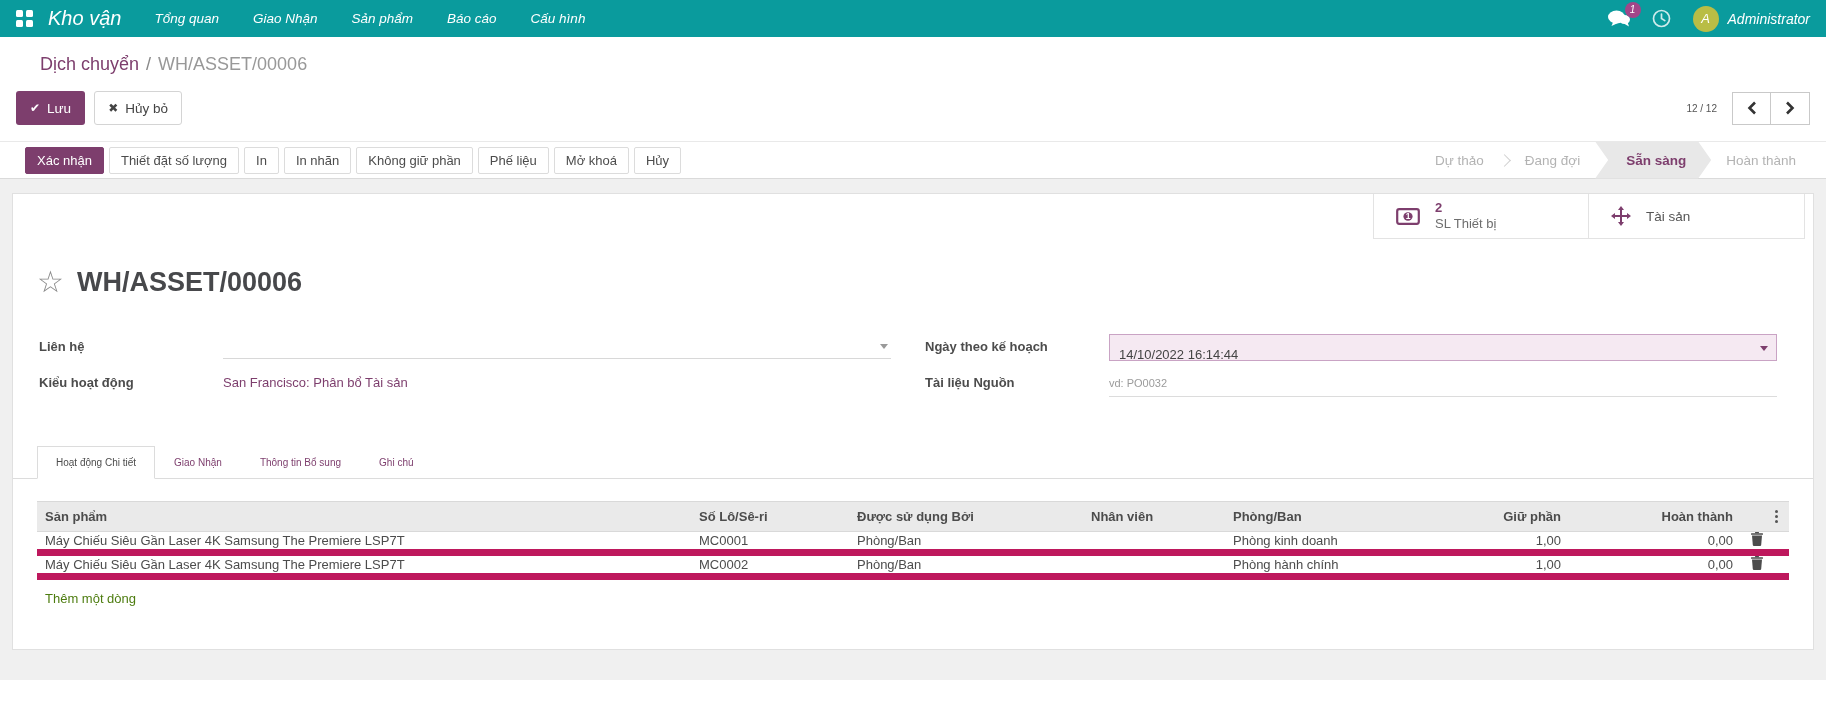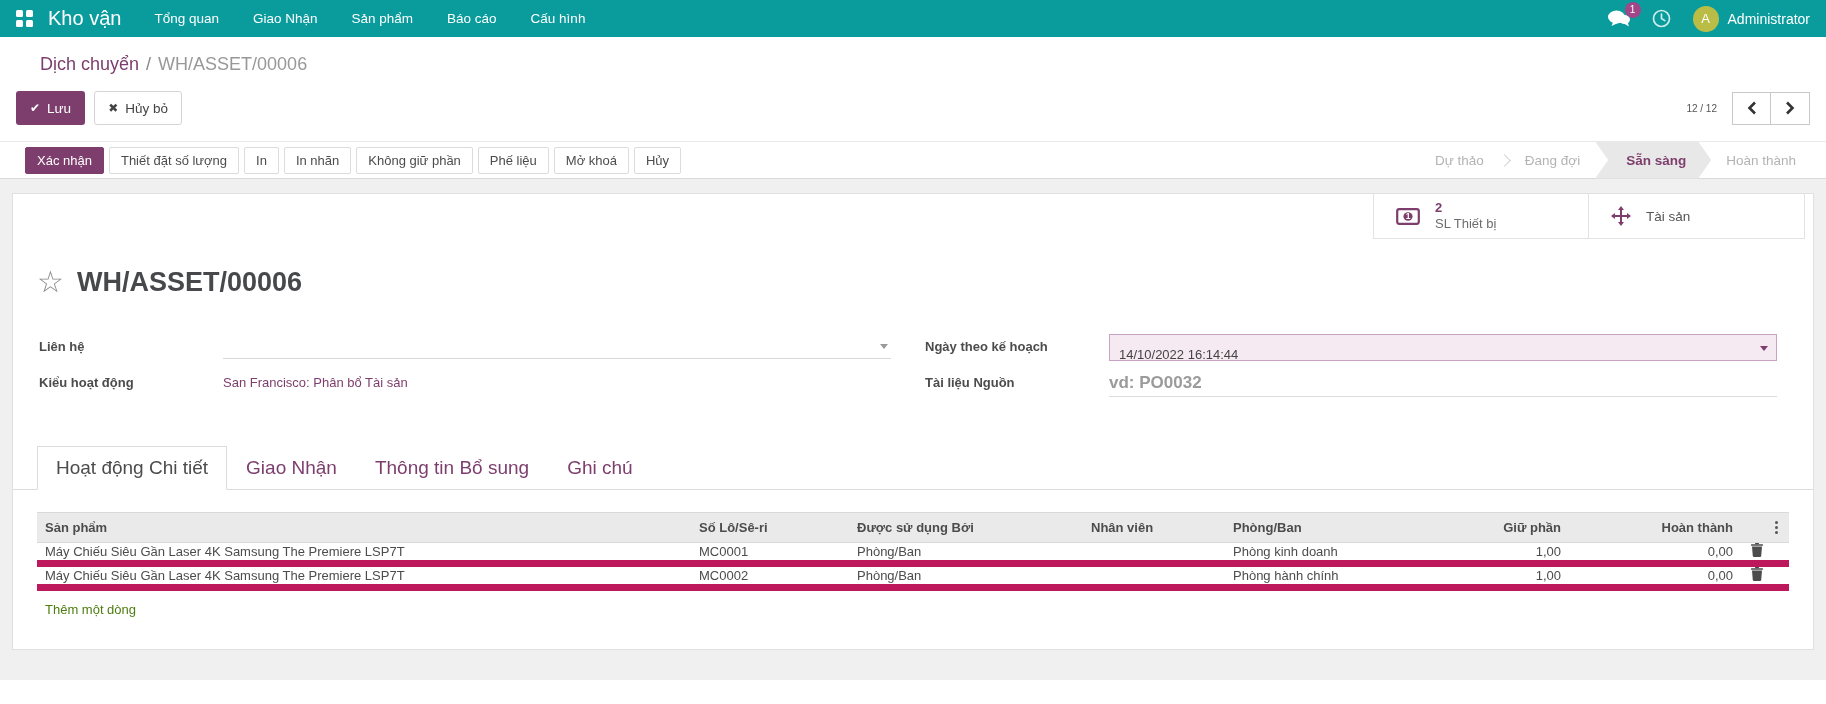--- a/index.html
+++ b/index.html
@@ -1,20 +1,20 @@
 <!DOCTYPE html>
 <html><head>
 <meta charset="utf-8">
 <style>
   * { box-sizing: border-box; margin: 0; padding: 0; }
   html, body { width: 1826px; height: 704px; overflow: hidden; }
   body { font-family: "Liberation Sans", sans-serif; background: #fff; color: #4c4c4c; }
 
   
-  .navbar { height: 37px; background: #0a9b9d; display: flex; align-items: center; padding: 17px 16px; color: #fff; }
+  .navbar { height: 37px; background: #0a9b9d; display: flex; align-items: center; padding: 17px 16px; color: #fff; font-style: italic; }
   .apps-icon { width: 18px; height: 18px; display: grid; grid-template-columns: 7px 7px; grid-template-rows: 7px 7px; gap: 3px; cursor: pointer; }
   .apps-icon span { background: #fff; border-radius: 1.5px; }
   .app-name { font-size: 20px; margin-left: 14px; cursor: pointer; white-space: nowrap; }
   .nav-menu { display: flex; margin-left: 16px; height: 37px; }
   .nav-item { font-size: 13.5px; padding: 0 17px; line-height: 37px; cursor: pointer; white-space: nowrap; }
   .nav-right { margin-left: auto; display: flex; align-items: center; gap: 22px; }
   .chat-wrap { position: relative; cursor: pointer; line-height: 0; }
   .badge { position: absolute; top: -8px; right: -11px; background: #a24689; color: #fff; font-size: 10px; border-radius: 50%; width: 16px; height: 16px; display: flex; align-items: center; justify-content: center; line-height: 1; }
   .clock-wrap { cursor: pointer; line-height: 0; }
   .user-menu { display: flex; align-items: center; cursor: pointer; }
@@ -66,25 +66,25 @@
 
   .form-grid { display: grid; grid-template-columns: 1fr 1fr; column-gap: 34px; padding: 36px 36px 0 26px; }
   .form-field { display: flex; min-height: 30px; margin-bottom: 6px; }
   .f-label { width: 184px; flex-shrink: 0; font-weight: bold; font-size: 13px; color: #4c4c4c; padding-top: 5px; }
   .f-value { flex: 1; font-size: 13px; position: relative; }
   .m2o-input { width: 100%; border: none; border-bottom: 1px solid #d8d8d8; height: 25px; font-size: 13px; font-family: inherit; color: #4c4c4c; background: transparent; outline: none; padding-right: 18px; }
   .caret { position: absolute; right: 3px; top: 10px; width: 0; height: 0; border-left: 4px solid transparent; border-right: 4px solid transparent; border-top: 5px solid #9a9a9a; pointer-events: none; }
   .caret.purple { border-top-color: #7d3e6d; right: 9px; top: 12px; }
   .link-value { color: #7d3e6d; padding-top: 5px; display: inline-block; cursor: pointer; }
   .date-input { width: 100%; background: #f5e9f2; border: 1px solid #c9a3c4; height: 27px; font-size: 13px; color: #444; padding: 13px 22px 0 9px; font-family: inherit; outline: none; }
-  .text-input { width: 100%; border: none; border-bottom: 1px solid #dcdcdc; height: 27px; font-size: 17px; color: #4c4c4c; font-family: inherit; outline: none; background: transparent; font-weight: bold; }
+  .text-input { width: 100%; border: none; border-bottom: 1px solid #dcdcdc; height: 27px; font-size: 11px; color: #4c4c4c; font-family: inherit; outline: none; background: transparent; }
   .text-input::placeholder { color: #9b9b9b; opacity: 1; }
 
   .notebook { margin-top: 40px; padding-left: 24px; border-bottom: 1px solid #dcdcdc; display: flex; }
-  .tab { font-size: 19px; padding: 10px 18px; color: #7d3e6d; cursor: pointer; margin-bottom: -1px; border: 1px solid transparent; white-space: nowrap; }
+  .tab { font-size: 10px; padding: 10px 18px; color: #7d3e6d; cursor: pointer; margin-bottom: -1px; border: 1px solid transparent; white-space: nowrap; }
   .tab.active { color: #4c4c4c; background: #fff; border-color: #dcdcdc; border-bottom-color: #fff; }
 
   .o-table { margin: 22px 24px 0 24px; width: calc(100% - 48px); border-collapse: collapse; table-layout: fixed; }
   .o-table th { background: #eaeaea; border-top: 1px solid #d9d9d9; border-bottom: 1px solid #d9d9d9; font-size: 13px; font-weight: bold; color: #4c4c4c; text-align: left; padding: 7px 8px; white-space: nowrap; overflow: hidden; }
   .o-table td { font-size: 13px; color: #4c4c4c; padding: 0 8px; border-bottom: 7px solid #be185d; white-space: nowrap; overflow: hidden; }
   .o-table .num { text-align: right; }
   .o-table td.cell-editable { cursor: text; }
   .trash-btn { background: none; border: none; cursor: pointer; padding: 0 2px; line-height: 0; }
   .kebab { display: inline-flex; flex-direction: column; gap: 2px; float: right; cursor: pointer; padding: 1px 3px; }
   .kebab i { width: 3px; height: 3px; border-radius: 50%; background: #555; }

